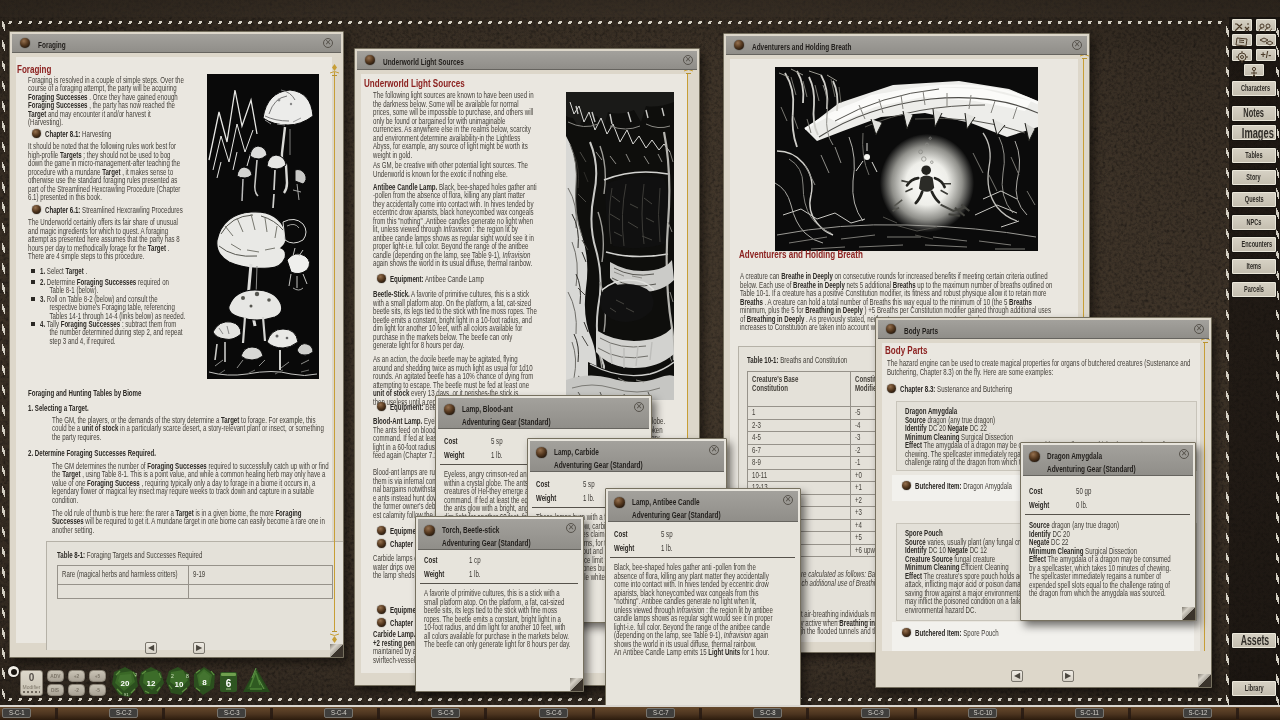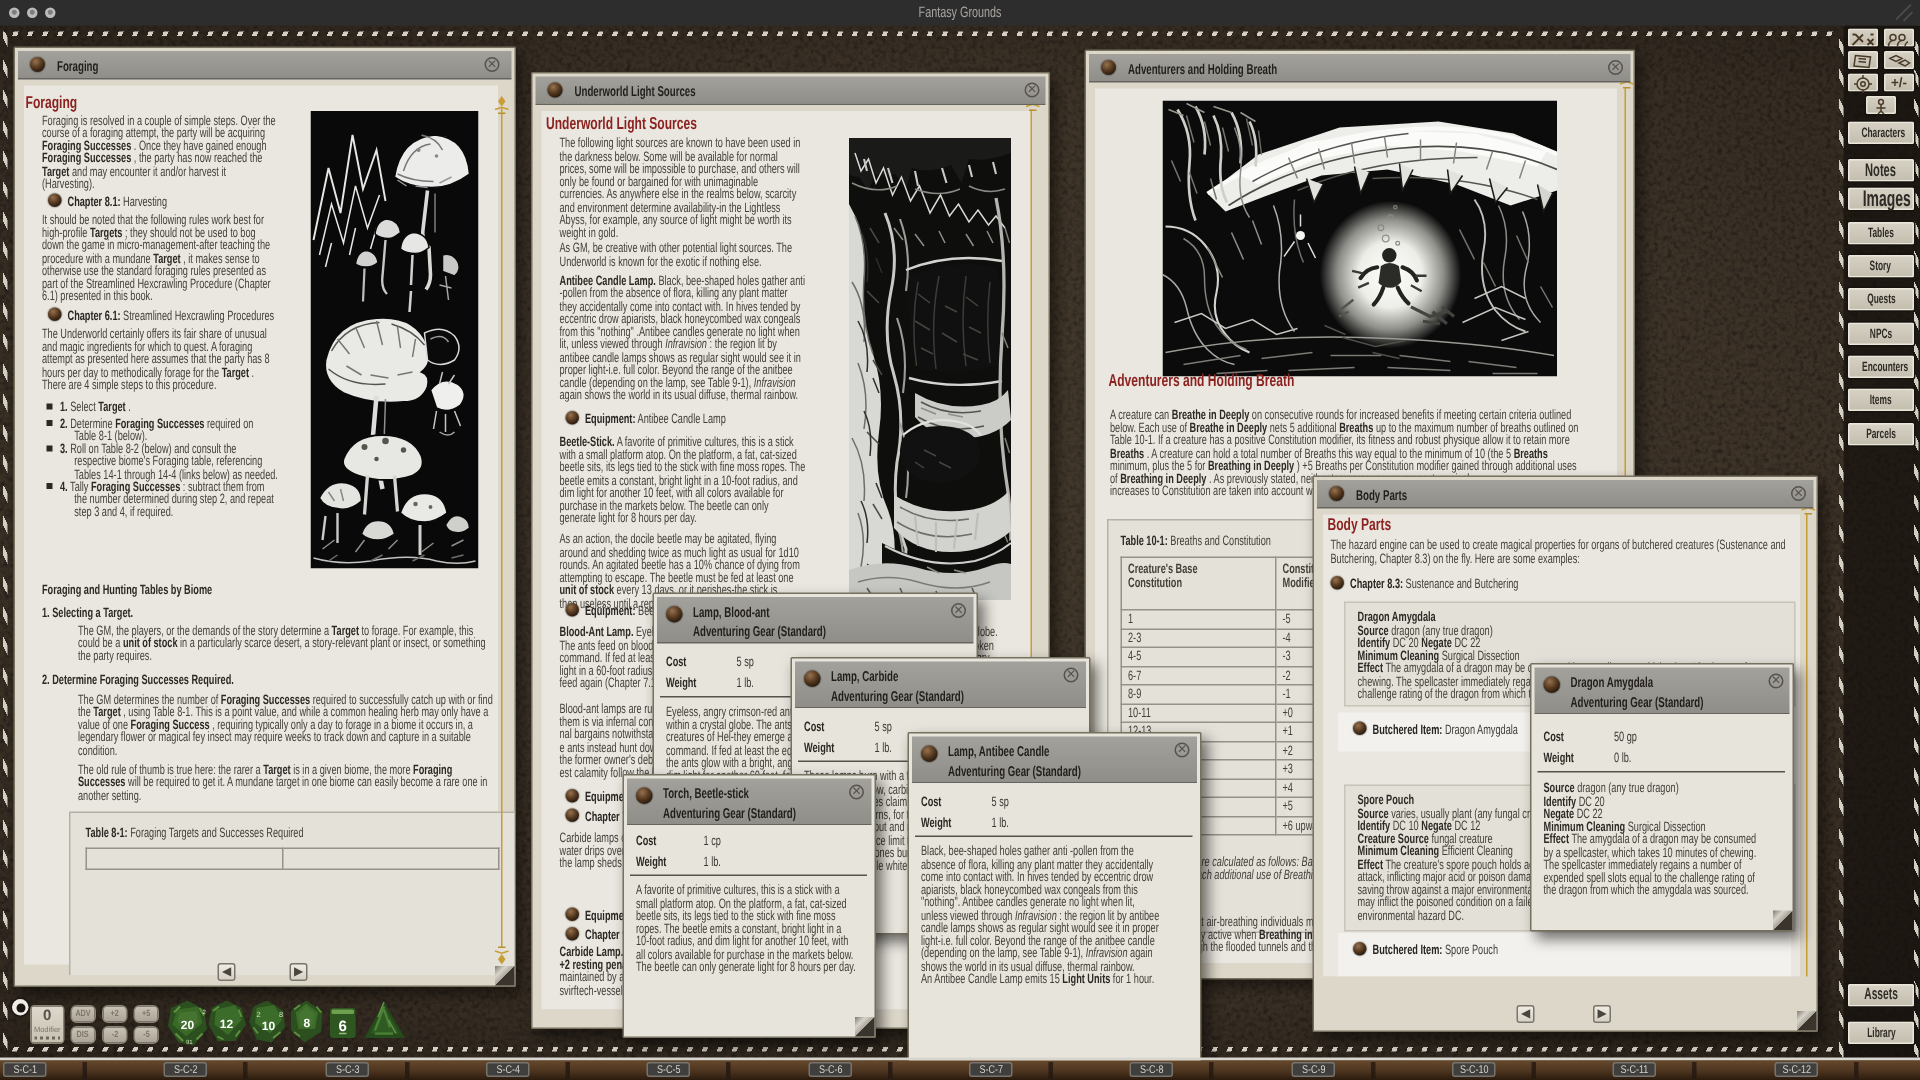--- a/index.html
+++ b/index.html
@@ -154,20 +154,28 @@
       <div class="t" style="left:42px;top:476.5px">The old rule of thumb is true here: the rarer a <b>Target</b> is in a given biome, the more <b>Foraging</b><br><b>Successes</b> will be required to get it. A mundane target in one biome can easily become a rare one in<br>another setting.</div>
       <div class="fpanel" style="left:36px;top:509px;width:298px;height:145px">
         <div class="t" style="left:10px;top:9px"><b>Table 8-1:</b> Foraging Targets and Successes Required</div>
         <div style="position:absolute;left:10px;top:23px;right:10px">
           <table class="ft">
                 <colgroup>
                   <col style="width:131px">
                   <col>
                 </colgroup>
             <tbody>
+            <tr>
+                    <td style="height:14px">
+                      <div class="tw" style="transform:scaleX(.68);transform-origin:0 0;width:147%">Rare (magical herbs and harmless critters)</div>
+                    </td>
+                    <td>
+                      <div class="tw" style="transform:scaleX(.68);transform-origin:0 0;width:147%">9-19</div>
+                    </td>
+                  </tr>
             <tr>
                     <td style="height:14px"></td>
                     <td></td>
                   </tr>
           </tbody>
               </table>
         </div>
       </div>
       <div class="gold" style="left:323.5px;top:40px;height:560px"></div>
       <div class="gtop" style="left:319px;top:32px"><svg width="11" height="13" viewBox="0 0 11 13">
@@ -589,29 +597,20 @@
     </div>
     <div class="lbl" style="left:8px;top:43px">Cost</div>
         <div class="val" style="left:55px;top:43px">50 gp</div>
     <div class="lbl" style="left:8px;top:57px">Weight</div>
         <div class="val" style="left:55px;top:57px">0 lb.</div>
     <div class="sep" style="left:4px;right:5px;top:71px"></div>
     <div class="t" style="left:8px;top:78px"><b>Source</b> dragon (any true dragon)<br><b>Identify</b> DC 20<br><b>Negate</b> DC 22<br><b>Minimum Cleaning</b> Surgical Dissection<br><b>Effect</b> The amygdala of a dragon may be consumed<br>by a spellcaster, which takes 10 minutes of chewing.<br>The spellcaster immediately regains a number of<br>expended spell slots equal to the challenge rating of<br>the dragon from which the amygdala was sourced.</div>
     <div class="dog"></div>
   </div>
   </div>
-  <div id="osbar">
-    <div class="osc" style="left:6px"></div>
-      <div class="osc" style="left:18px"></div>
-      <div class="osc" style="left:30px"></div>
-    <div id="ostitle">Fantasy Grounds</div>
-    <svg width="18" height="14" style="position:absolute;right:2px;top:1px">
-        <path d="M4 12 L14 2 M9 13 L15 7" stroke="#4a4a4a" stroke-width="1.2" fill="none"></path>
-      </svg>
-  </div>
   <div id="taskline"></div>
   <div id="taskbar"></div>
   <div id="tabs">
     <div class="tab" style="left:2px"><i>S-C-1</i></div>
       <div class="tab" style="left:109px"><i>S-C-2</i></div>
       <div class="tab" style="left:217px"><i>S-C-3</i></div>
       <div class="tab" style="left:324px"><i>S-C-4</i></div>
       <div class="tab" style="left:431px"><i>S-C-5</i></div>
       <div class="tab" style="left:539px"><i>S-C-6</i></div>
       <div class="tab" style="left:646px"><i>S-C-7</i></div>
@@ -661,21 +660,21 @@
     <div class="sbtn" style="top:80px;height:17px;font-size:9px;line-height:15.5px"><i>Characters</i></div>
     <div class="sbtn" style="top:105px;height:17px;font-size:12px;line-height:15.5px"><i>Notes</i></div>
     <div class="sbtn" style="top:124px;height:17px;font-size:15px;line-height:15.5px"><i>Images</i></div>
     <div class="sbtn" style="top:147px;height:17px;font-size:9px;line-height:15.5px"><i>Tables</i></div>
     <div class="sbtn" style="top:169px;height:17px;font-size:9px;line-height:15.5px"><i>Story</i></div>
     <div class="sbtn" style="top:191px;height:17px;font-size:9px;line-height:15.5px"><i>Quests</i></div>
     <div class="sbtn" style="top:214px;height:17px;font-size:9px;line-height:15.5px"><i>NPCs</i></div>
     <div class="sbtn" style="top:236px;height:17px;font-size:9px;line-height:15.5px"><i>Encounters</i></div>
     <div class="sbtn" style="top:258px;height:17px;font-size:9px;line-height:15.5px"><i>Items</i></div>
     <div class="sbtn" style="top:281px;height:17px;font-size:9px;line-height:15.5px"><i>Parcels</i></div>
-    <div class="sbtn" style="top:655px;height:17px;font-size:11px;line-height:15.5px"><i>Assets</i></div>
+    <div class="sbtn" style="top:632px;height:17px;font-size:14px;line-height:15.5px"><i>Assets</i></div>
     <div class="sbtn" style="top:680px;height:17px;font-size:9px;line-height:15.5px"><i>Library</i></div>
   </div>
   <div id="dicebar">
     <div style="position:absolute;left:8px;top:666px;width:11px;height:11px;border-radius:50%;background:#f0ede6;box-shadow:0 0 0 1px #1a1611">
         <div style="position:absolute;left:2.5px;top:2.5px;width:6px;height:6px;border-radius:50%;background:#1a1611"></div>
       </div>
     <div style="position:absolute;left:20px;top:670px;width:23px;height:26px;background:linear-gradient(#ddd8cb,#c7c1b2);border:1px solid #8a8376;border-radius:3px">
       <div style="font-size:10px;font-weight:bold;color:#55504a;text-align:center;line-height:13px">0</div>
       <div style="font-size:5px;color:#7d7669;text-align:center">Modifier</div>
       <div style="position:absolute;left:2px;bottom:2px;width:17px;height:2px;background:repeating-linear-gradient(90deg,#6e675c 0 2px,transparent 2px 4px)"></div>

